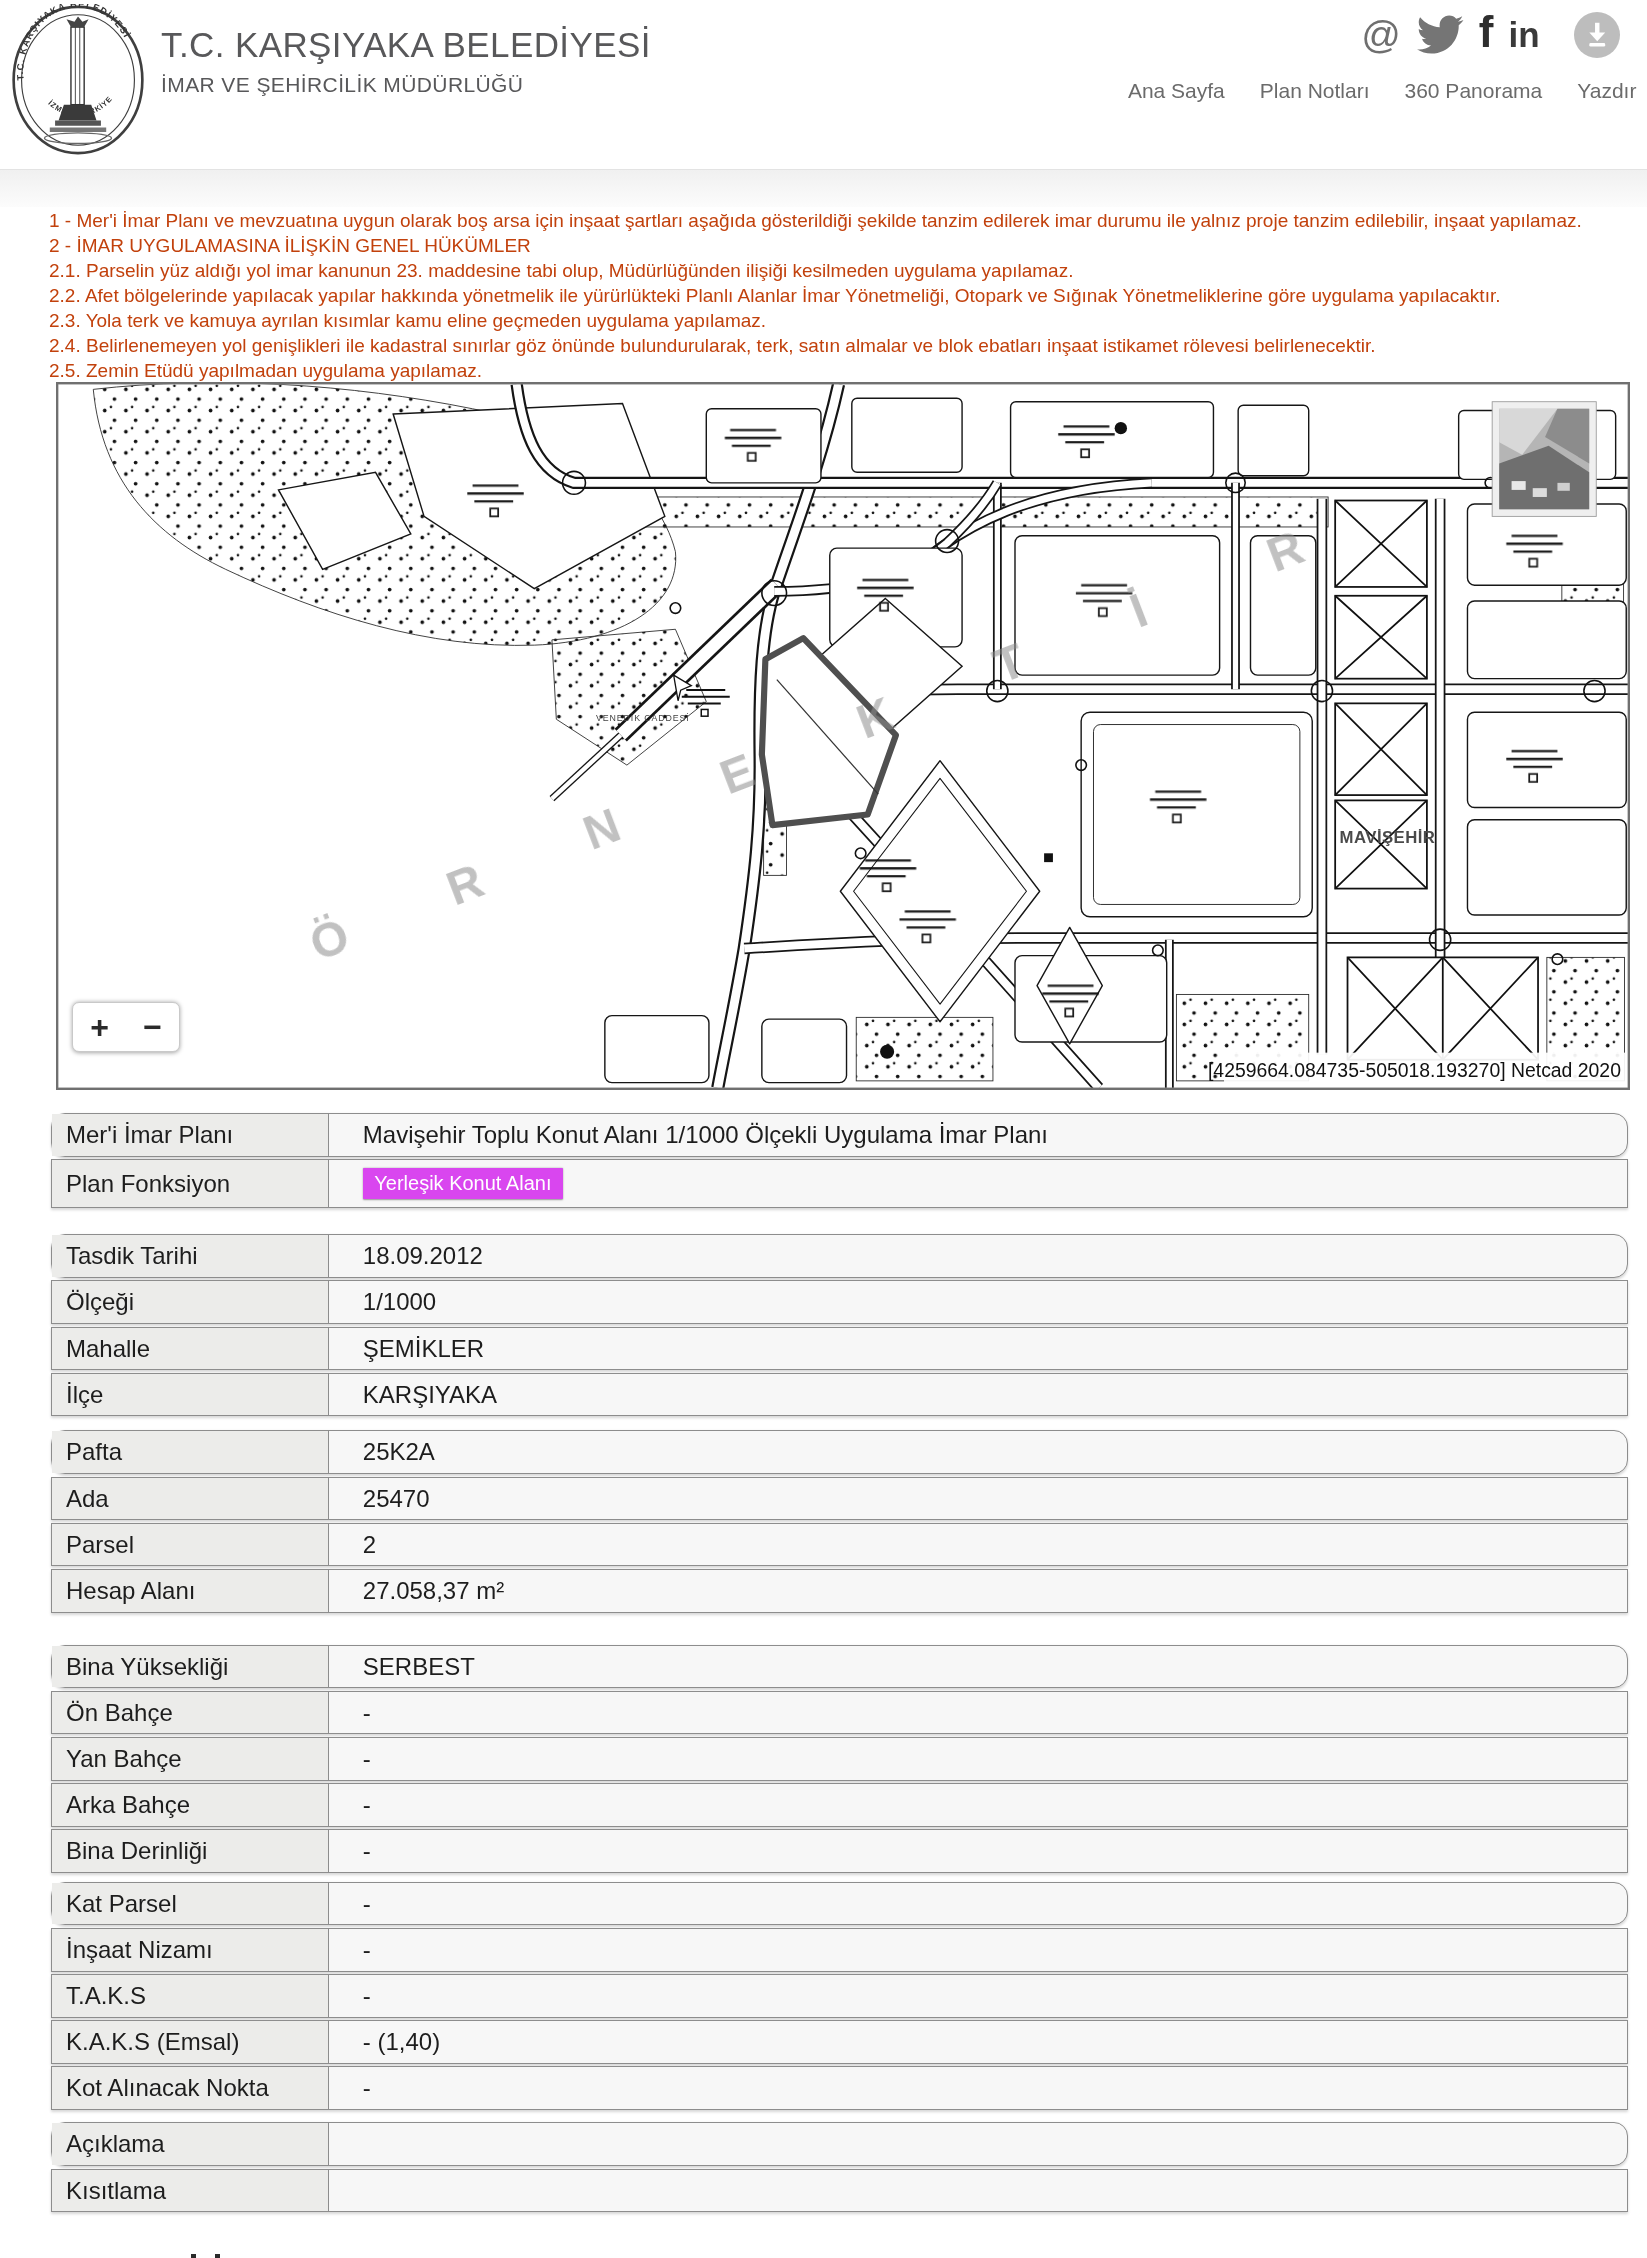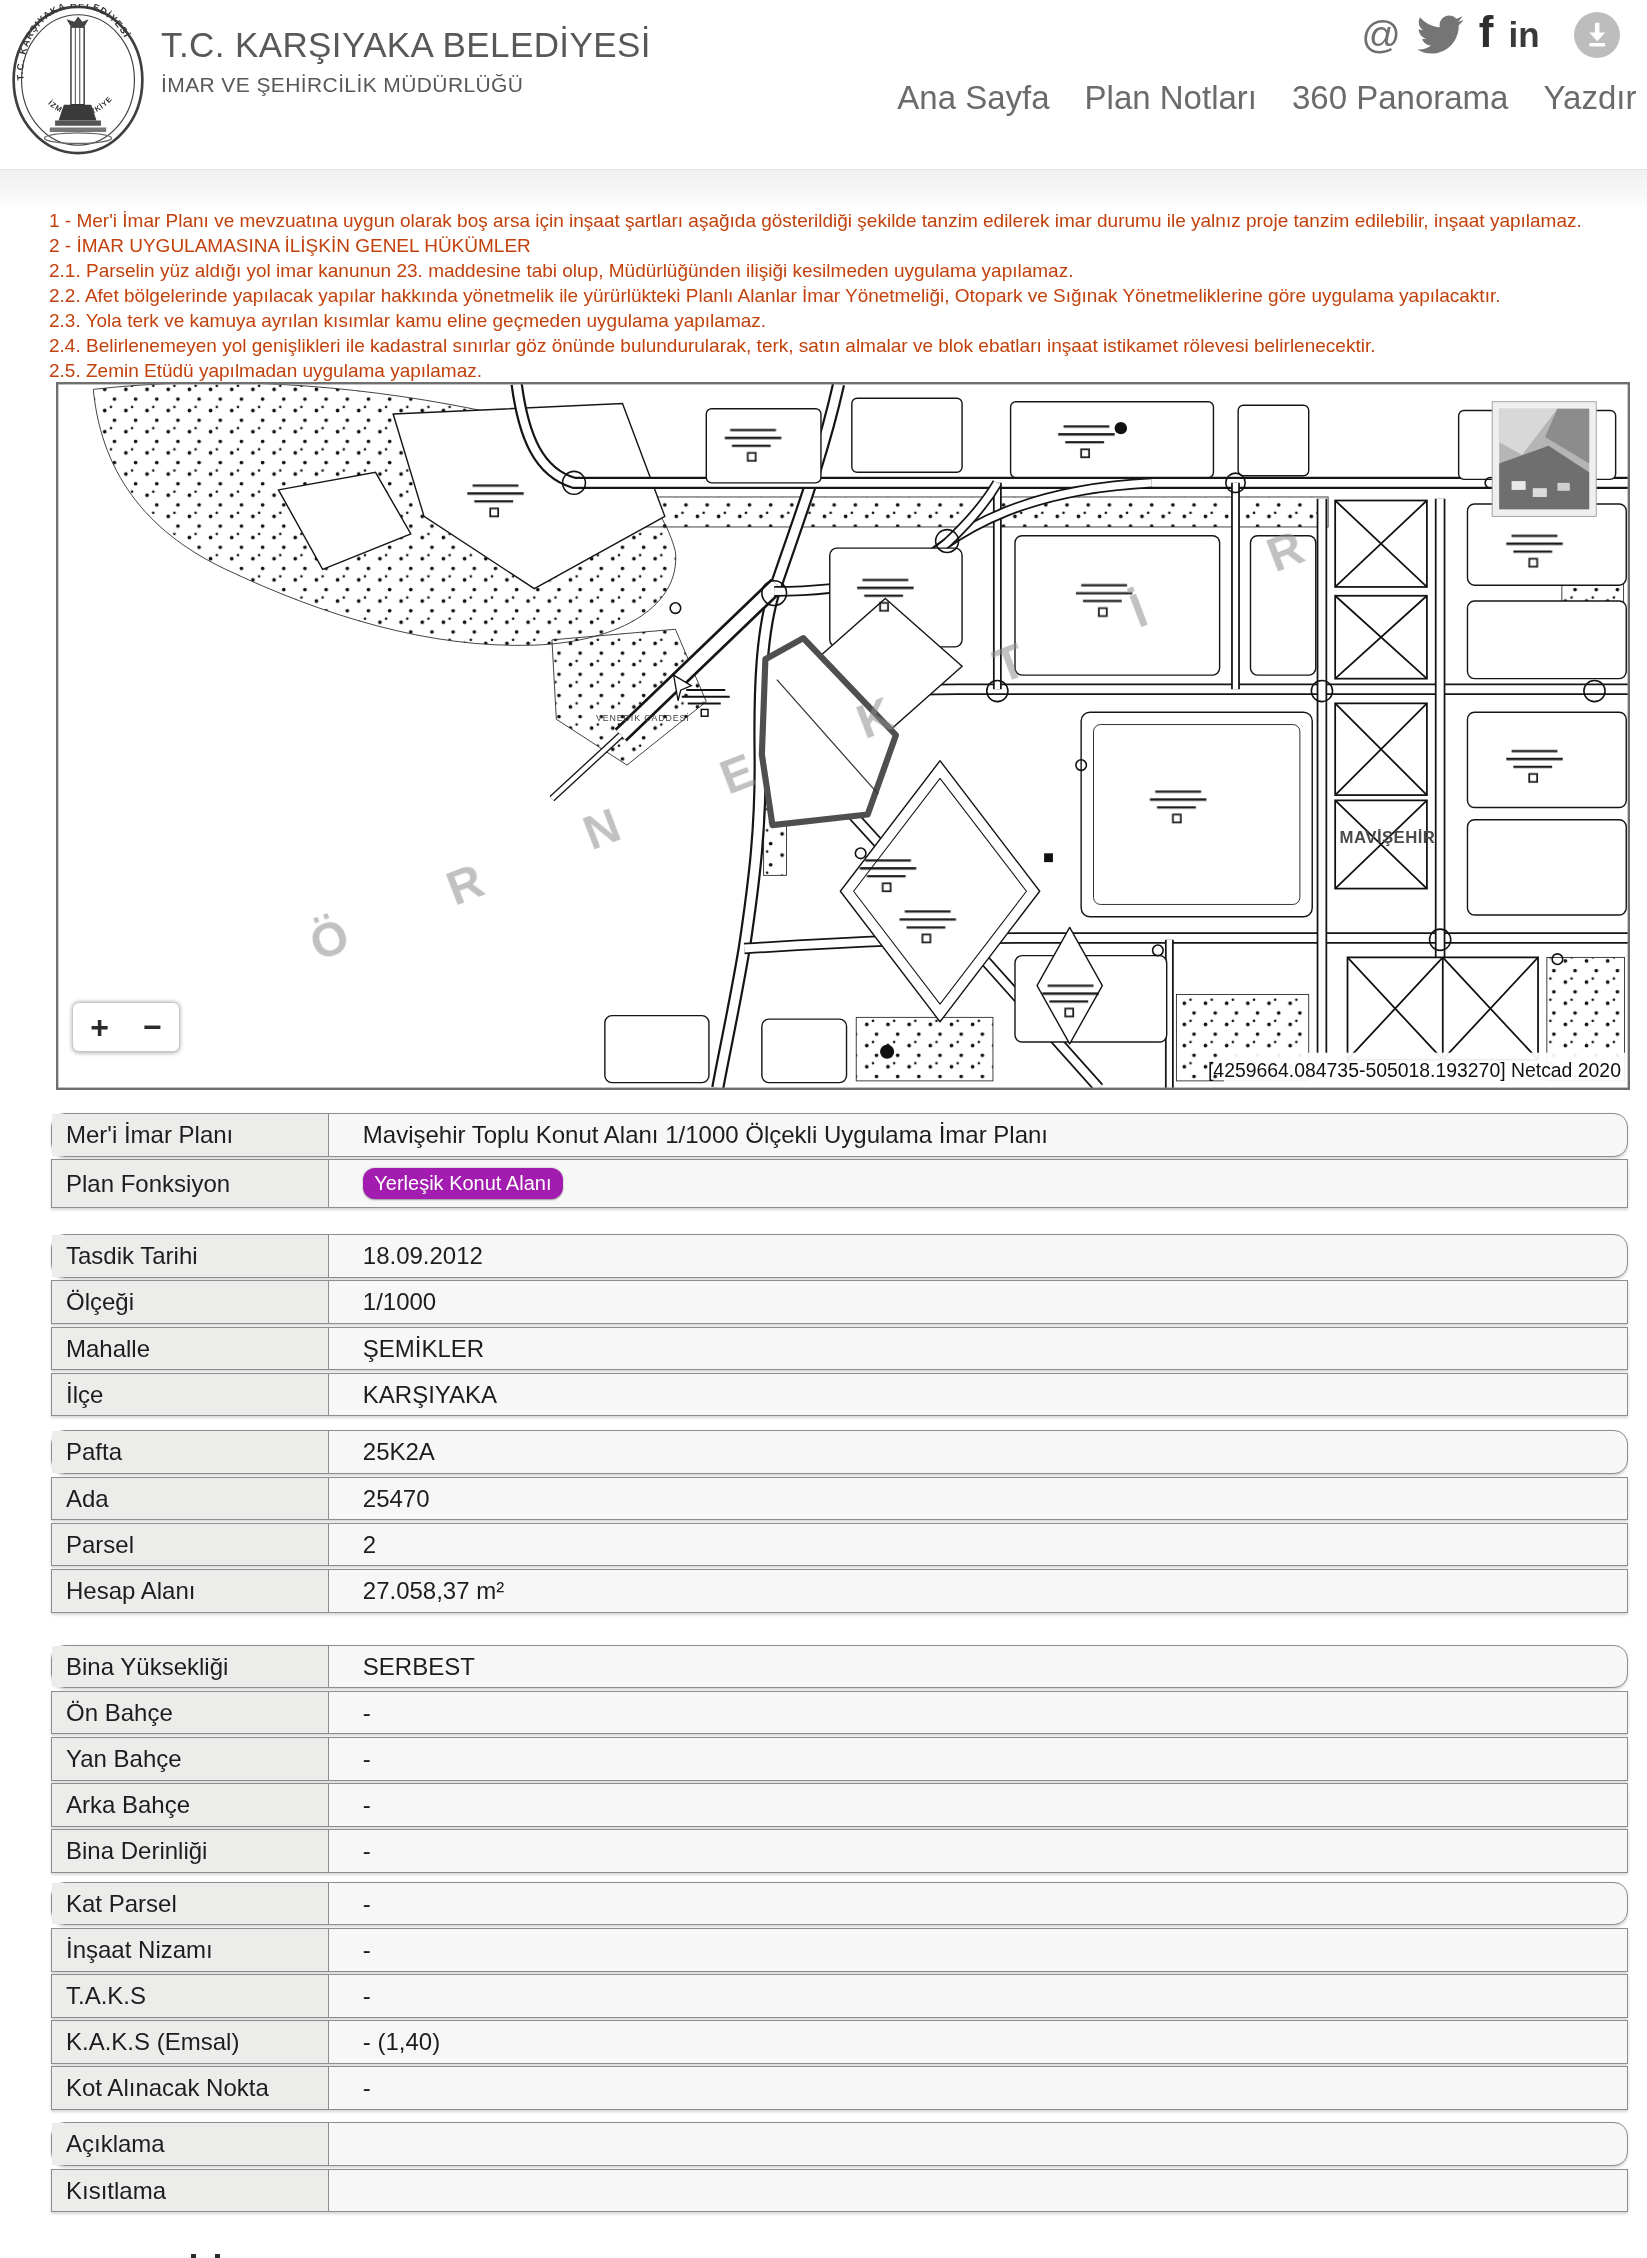--- a/index.html
+++ b/index.html
@@ -12,21 +12,21 @@
   .title-wrap{position:absolute;left:161px;top:25px;}
   .site-title{font-size:35px;color:#58585a;letter-spacing:0.4px;}
   .site-sub{font-size:21px;color:#58585a;margin-top:8px;letter-spacing:0.4px;}
   .social{position:absolute;top:10.6px;right:27px;display:flex;align-items:center;gap:15px;height:48px;}
   .ic-at{font-size:39px;color:#6f6f6f;line-height:46px;}
   .ic-tw{width:48px;height:39px;}
   .ic-fb{font-size:44px;font-weight:700;color:#2e2e2e;line-height:44px;margin-top:-5.3px;}
   .ic-in{font-size:35px;font-weight:700;color:#3a3a3a;line-height:46px;text-align:center;}
   .ic-dl{width:46px;height:46px;border-radius:50%;background:#bdbdbd;margin-left:19.4px;
          display:flex;align-items:center;justify-content:center;}
-  .nav{position:absolute;top:79px;right:10.6px;display:flex;gap:35px;font-size:33px;color:#6b6b6b;}
+  .nav{position:absolute;top:79px;right:10.6px;display:flex;gap:35px;font-size:21px;color:#6b6b6b;}
   .nav a{color:#6b6b6b;text-decoration:none;cursor:pointer;}
   .hdr-band{position:absolute;top:169px;left:0;width:1647px;height:37px;
             background:linear-gradient(#f0f0f0,#fcfcfc);border-top:0.9px solid #e3e3e3;}
 
   
   .notes{position:absolute;left:49px;top:208px;width:1579px;font-size:19px;
          line-height:25px;color:#c2410c;white-space:nowrap;}
 
   
   .map-frame{position:absolute;left:56px;top:382px;width:1570px;height:704px;
@@ -46,22 +46,22 @@
   #tables .tgroup:nth-child(4){margin-bottom:8.8px;}
   #tables .tgroup:nth-child(5){margin-bottom:12.4px;}
   #tables .tgroup:nth-child(6){margin-bottom:0;}
   .trow{display:flex;align-items:center;border:1.8px solid #8d8d8d;margin-top:2.6px;
         background:#f7f7f7;box-shadow:0 1.8px 2.6px rgba(0,0,0,.16);}
   .trow:first-child{margin-top:0;border-radius:14px;}
   .tlabel{width:253px;flex:0 0 253px;background:#ececea;border-right:1.8px solid #8d8d8d;
           padding:8px 8.8px 8px 14px;font-size:24px;line-height:25.6px;color:#1d1d1d;
           align-self:stretch;display:flex;align-items:center;}
   .tvalue{flex:1;padding:8px 8.8px 8px 34px;font-size:24px;line-height:25.6px;color:#1d1d1d;}
-  .badge{display:inline-block;background:#a21caf;color:#fff;font-size:20px;line-height:20px;
-         padding:5.3px 11.5px;border-radius:12px;box-shadow:0 0.9px 1.8px rgba(0,0,0,.4);}
+  .badge{display:inline-block;background:#d946ef;color:#fff;font-size:20px;line-height:20px;
+         padding:5.3px 11.5px;border-radius:1px;box-shadow:0 0.9px 1.8px rgba(0,0,0,.4);}
 
   .cutoff{position:absolute;top:2252px;left:191px;width:53px;height:6.2px;overflow:hidden;}
   .cutoff i{display:inline-block;width:5.3px;height:10.6px;background:#2a2a2a;margin-right:18.5px;}
 
   
   .rc{stroke:#151515;fill:none;}
   .rf{stroke:#ffffff;fill:none;}
   .parcel{fill:#ffffff;stroke:#161616;stroke-width:1.6;}
   .xblk{fill:#ffffff;stroke:#111;stroke-width:2;}
   .xd{stroke:#111;stroke-width:2;fill:none;}

